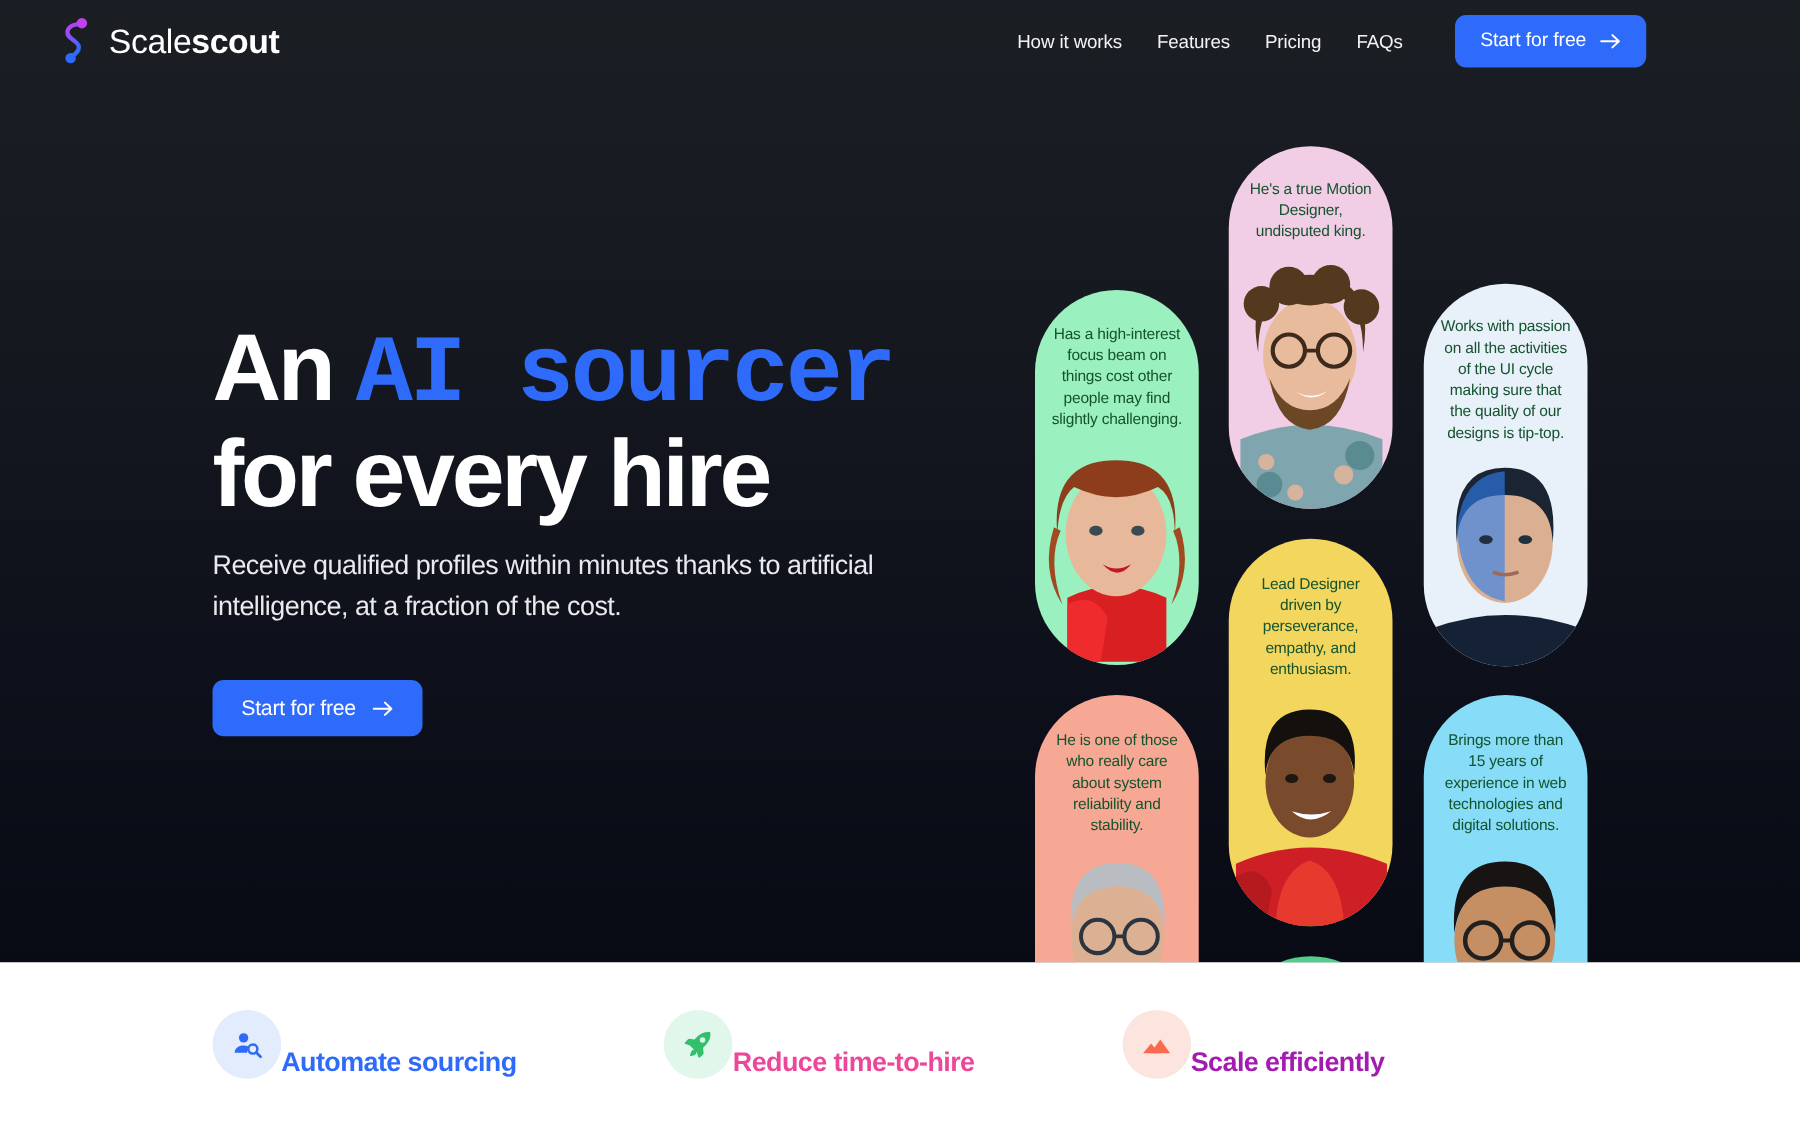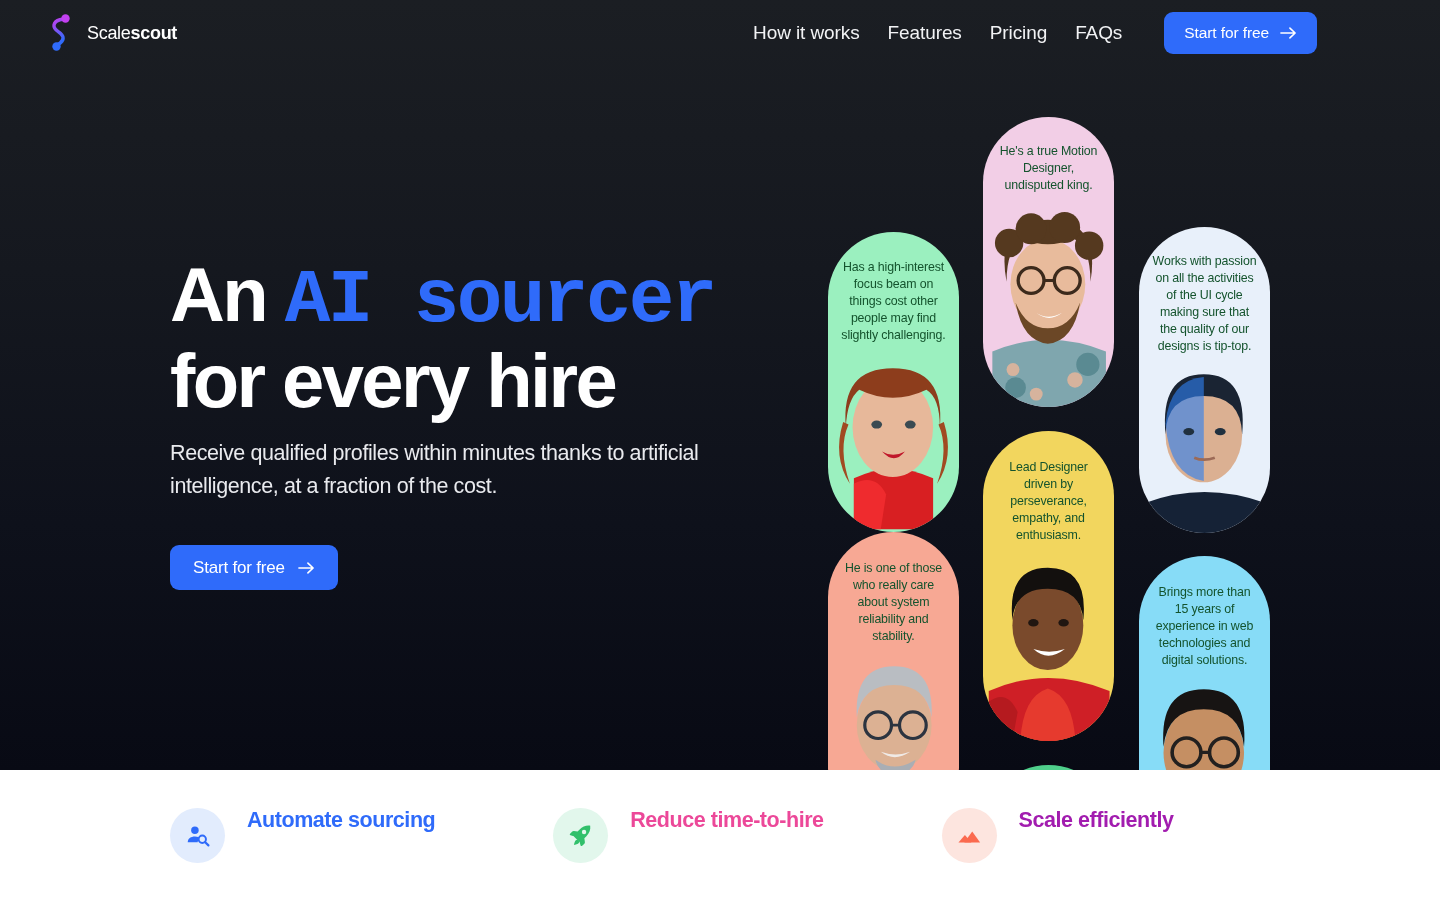--- a/index.html
+++ b/index.html
@@ -19,29 +19,29 @@
 
   
   .header {
     position:absolute; left:0; top:0; width:1440px; height:66px;
     display:flex; align-items:center; justify-content:space-between;
     padding:0 123px 0 48px;
   }
   .brand { display:flex; align-items:center; gap:13px; }
   .brand-mark { width:26px; height:38px; display:block; }
   .brand-text {
-    font-size:18px; letter-spacing:-0.3px; color:#fff; line-height:1;
+    font-size:27px; letter-spacing:-0.3px; color:#fff; line-height:1;
     display:flex; align-items:flex-end;
   }
   .brand-light { font-weight:400; }
   .brand-bold { font-weight:700; }
 
   .nav { display:flex; align-items:center; gap:0; }
   .nav-link {
-    color:#f2f3f5; font-size:19px; letter-spacing:-0.1px;
+    color:#f2f3f5; font-size:15px; letter-spacing:-0.1px;
     padding:6px 14px; text-decoration:none; white-space:nowrap;
     cursor:pointer;
   }
   .nav-cta {
     margin-left:28px;
     background:#2f6bfa; color:#fff; border:none;
     font-family:inherit; font-size:15.5px; letter-spacing:-0.1px;
     border-radius:9px; height:42px; padding:0 20px;
     display:flex; align-items:center; gap:11px; cursor:pointer;
     white-space:nowrap;
@@ -83,21 +83,21 @@
   
   .c1 { left:0;   width:131px; }   
   .c2 { left:155px; width:131px; } 
   .c3 { left:311px; width:131px; } 
 
   
   .features {
     position:absolute; left:0; top:770px; width:1440px; height:130px;
     background:#ffffff; display:flex; align-items:center; padding-left:170px;
   }
-  .feat { display:flex; align-items:flex-start; gap:22px; }
+  .feat { display:flex; align-items:flex-end; }
   .feat + .feat { margin-left:118px; }
   .feat-ico {
     width:55px; height:55px; border-radius:50%;
     display:flex; align-items:center; justify-content:center; flex:0 0 auto;
   }
   .feat-label { font-size:21.5px; font-weight:700; letter-spacing:-0.45px; white-space:nowrap; }
 </style>
 </head>
 <body>
 
@@ -219,21 +219,21 @@
           <ellipse cx="65" cy="62" rx="27" ry="34" fill="#7a4a2c"></ellipse>
           <path d="M38 58 Q34 18 65 18 Q96 18 92 58 Q90 34 65 34 Q40 34 38 58Z" fill="#13100e"></path>
           <ellipse cx="54" cy="60" rx="4" ry="2.8" fill="#201611"></ellipse>
           <ellipse cx="77" cy="60" rx="4" ry="2.8" fill="#201611"></ellipse>
           <path d="M54 80 Q65 90 78 80 Q66 84 54 80Z" fill="#ffffff"></path>
           <path d="M20 150 L20 120 Q34 110 42 128 L38 150Z" fill="#b51a1f"></path>
         </svg>
       </div>
     </div>
 
-    <div class="pcard c1" id="pc4" style="top: 532px; height: 300px; background: rgb(247, 168, 148);">
+    <div class="pcard c1" id="pc4" style="top: 556px; height: 300px; background: rgb(247, 168, 148);">
       <div class="quote" style="padding-top:28px;">He is one of those who really care about system reliability and stability.</div>
       <div class="photo">
         <svg viewBox="0 0 131 140" preserveAspectRatio="xMidYMax slice" style="position:absolute;bottom:0;left:0;width:100%;height:100%;">
           <path d="M20 140 L20 110 Q65 92 112 110 L112 140 Z" fill="#23303d"></path>
           <ellipse cx="66" cy="60" rx="28" ry="34" fill="#dcb193"></ellipse>
           <path d="M38 54 Q36 16 66 16 Q96 16 94 54 Q90 30 66 30 Q42 30 38 54Z" fill="#b9bdc2"></path>
           <circle cx="54" cy="60" r="10" fill="none" stroke="#2c3440" stroke-width="2.4"></circle>
           <circle cx="80" cy="60" r="10" fill="none" stroke="#2c3440" stroke-width="2.4"></circle>
           <path d="M64 60h6" stroke="#2c3440" stroke-width="2.2"></path>
           <path d="M56 80 Q66 88 78 80 Q67 84 56 80Z" fill="#f0eae6"></path>

